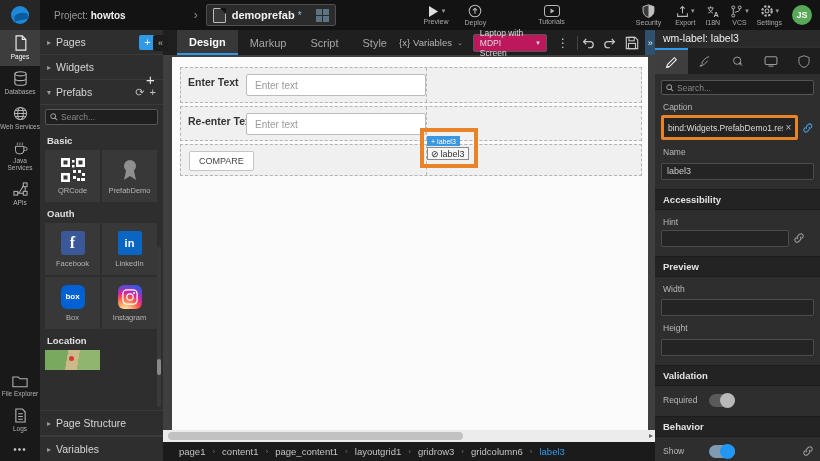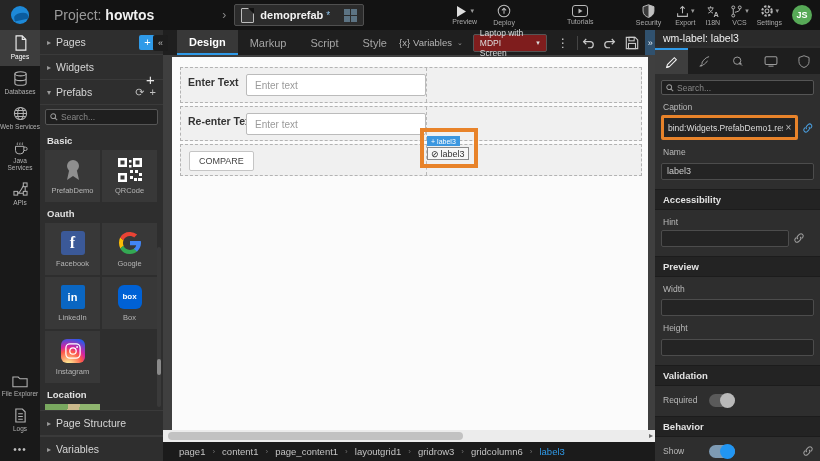--- a/index.html
+++ b/index.html
@@ -4,21 +4,21 @@
 <style>
   * { margin:0; padding:0; box-sizing:border-box; font-family:"Liberation Sans", sans-serif; }
   html,body { width:820px; height:461px; overflow:hidden; background:#1a1a1a; }
   #app { position:relative; width:820px; height:461px; }
 
   
   .topbar { position:absolute; left:0; top:0; width:820px; height:30px; background:#131313; display:flex; align-items:center; }
   .logo-box { width:40px; height:30px; background:#262626; display:flex; align-items:center; justify-content:center; }
   .logo-circle { width:18px; height:18px; border-radius:50%; background:#1d89d8; position:relative; overflow:hidden; }
   .logo-circle::after { content:""; position:absolute; left:3px; top:7px; width:14px; height:7px; border-radius:50% 50% 0 0; background:#0b5c9e; transform:rotate(-12deg); }
-  .proj { margin-left:14px; font-size:14px; color:#9a9a9a; white-space:nowrap; }
+  .proj { margin-left:14px; font-size:10px; color:#9a9a9a; white-space:nowrap; }
   .proj b { color:#f0f0f0; font-weight:bold; }
   .tb-chev { color:#8a8a8a; font-size:12px; margin:0 8px 0 68px; }
   .appbox { height:22px; background:#2b2b2b; border:1px solid #4f4f4f; border-radius:2px; display:flex; align-items:center; padding:0 6px; gap:6px; }
   .doc-ic { width:13px; height:15px; border:1px solid #bcbcbc; border-radius:1px; background:#3a3a3a; position:relative; }
   .doc-ic::after{ content:""; position:absolute; right:-1px; top:-1px; border:3px solid #131313; border-left-color:transparent; border-bottom-color:transparent; }
   .appname { color:#f2f2f2; font-size:11px; font-weight:bold; }
   .star { color:#8fc3ea; font-size:10px; margin-left:-3px; }
   .grid-ic { width:13px; height:13px; display:grid; grid-template-columns:6px 6px; grid-template-rows:6px 6px; gap:1px; margin-left:8px; }
   .grid-ic i { background:#5c7383; }
   .tb-act { display:flex; flex-direction:column; align-items:center; justify-content:center; color:#b9b9b9; cursor:pointer; }
@@ -65,21 +65,21 @@
   .lp-sb i { position:absolute; left:0; top:112px; width:4px; height:16px; background:#8a8a8a; border-radius:2px; display:block; }
   .collapse-btn { position:absolute; left:153px; top:35px; width:15px; height:16px; background:#1d1d1d; color:#bbb; font-size:9px; display:flex; align-items:center; justify-content:center; border-radius:2px; z-index:5; }
   .float-plus { position:absolute; left:146px; top:71px; color:#e8e8e8; font-size:15px; z-index:5; }
 
   
   .editor { position:absolute; left:163px; top:30px; width:492px; height:431px; background:#3f3f3f; display:flex; flex-direction:column; }
   .etoolbar { height:25px; background:#1f1f1f; display:flex; align-items:center; flex:none; }
   .etab { height:25px; padding:0 12px; display:flex; align-items:center; color:#a5a5a5; font-size:11px; cursor:pointer; }
   .etab.active { background:#383838; color:#fff; font-weight:bold; border-bottom:2px solid #2f9ae8; }
   .vars-menu { margin-left:auto; color:#b5b5b5; font-size:9.5px; display:flex; align-items:center; gap:3px; cursor:pointer; }
-  .dev-select { margin-left:10px; height:18px; border:1px solid #555; background:#7f1d1d; color:#ddd; font-size:8.5px; display:flex; align-items:center; gap:6px; padding:0 6px; border-radius:2px; cursor:pointer; }
+  .dev-select { margin-left:10px; height:18px; border:1px solid #555; background:#be185d; color:#ddd; font-size:8.5px; display:flex; align-items:center; gap:6px; padding:0 6px; border-radius:2px; cursor:pointer; }
   .kebab { color:#ccc; font-size:12px; margin:0 8px 0 10px; }
   .tool-ic { margin:0 4px; display:flex; align-items:center; cursor:pointer; }
   .expand-btn { width:17px; height:25px; background:#30516e; color:#dfe9f2; font-size:9px; display:flex; align-items:center; justify-content:center; margin-left:2px; }
   .vsep { width:1px; height:14px; background:#444; }
 
   .viewport { flex:1; position:relative; overflow:hidden; }
   .page { position:absolute; left:9px; top:2px; width:476px; height:440px; background:#fbfbfb; }
   .grow { position:absolute; left:8px; width:462px; border:1px dashed #b3b3b3; background:#f0f0f0; }
   .grow .divider { position:absolute; top:0; bottom:0; left:245px; border-left:1px dashed #b9b9b9; }
   .f-label { position:absolute; left:7px; top:8px; font-size:10.5px; color:#333; font-weight:bold; }
@@ -300,61 +300,52 @@
             <path d="M6.3 6.3L9 9" stroke="#999" stroke-width="1.3"></path>
           </svg>
         <input type="text" placeholder="Search..." style="">
       </div>
     </div>
 
     <div class="lp-scroll">
       <div class="sec-title">Basic</div>
       <div class="tiles">
         <div class="tile">
-          <svg width="22" height="24" viewBox="0 0 20 24">
-              <circle cx="10" cy="8" r="6" fill="#8f8f8f"></circle>
-              <path d="M6 13l-2 9 6-4 6 4-2-9" fill="#8f8f8f"></path>
-            </svg>
-          <span class="t-lbl">PrefabDemo</span>
-        </div>
-        <div class="tile">
           <svg class="qr-ic" viewBox="0 0 24 24">
               <rect x="0" y="0" width="9" height="9" fill="#fff"></rect>
               <rect x="2.5" y="2.5" width="4" height="4" fill="#383838"></rect>
               <rect x="15" y="0" width="9" height="9" fill="#fff"></rect>
               <rect x="17.5" y="2.5" width="4" height="4" fill="#383838"></rect>
               <rect x="0" y="15" width="9" height="9" fill="#fff"></rect>
               <rect x="2.5" y="17.5" width="4" height="4" fill="#383838"></rect>
               <rect x="11" y="2" width="2.5" height="2.5" fill="#fff"></rect>
               <rect x="11" y="7" width="2.5" height="2.5" fill="#fff"></rect>
               <rect x="12" y="12" width="3" height="3" fill="#fff"></rect>
               <rect x="17" y="12" width="3" height="3" fill="#fff"></rect>
               <rect x="21" y="15" width="3" height="3" fill="#fff"></rect>
               <rect x="12" y="18" width="3" height="3" fill="#fff"></rect>
               <rect x="16" y="20" width="3" height="3" fill="#fff"></rect>
               <rect x="20" y="20" width="4" height="3" fill="#fff"></rect>
             </svg>
           <span class="t-lbl">QRCode</span>
         </div>
+        <div class="tile">
+          <svg width="22" height="24" viewBox="0 0 20 24">
+              <circle cx="10" cy="8" r="6" fill="#8f8f8f"></circle>
+              <path d="M6 13l-2 9 6-4 6 4-2-9" fill="#8f8f8f"></path>
+            </svg>
+          <span class="t-lbl">PrefabDemo</span>
+        </div>
       </div>
 
       <div class="sec-title">Oauth</div>
       <div class="tiles">
         <div class="tile">
           <span class="sq-ic fb">f</span>
           <span class="t-lbl">Facebook</span>
-        </div>
-        <div class="tile">
-          <svg width="24" height="24" viewBox="0 0 48 48">
-              <path fill="#FBBC05" d="M10 24c0-2 .4-3.9 1-5.6L4.3 13A23 23 0 0 0 2 24c0 3.9.9 7.6 2.6 10.9l6.6-5.2A13.7 13.7 0 0 1 10 24z"></path>
-              <path fill="#EA4335" d="M24 10c3.2 0 6 1.1 8.3 3l6-6A22 22 0 0 0 24 2 22 22 0 0 0 4.3 13l6.7 5.4C12.7 13.5 17.9 10 24 10z"></path>
-              <path fill="#34A853" d="M24 38c-6 0-11.2-3.4-13-8.3l-6.6 5.2A22 22 0 0 0 24 46c5.9 0 11.3-2.2 15.3-6l-6.3-5.3c-2.4 2-5.6 3.3-9 3.3z"></path>
-              <path fill="#4285F4" d="M46 24c0-1.3-.2-2.7-.5-4H24v8.5h12.4c-.6 3-2.3 5.4-4.7 7l6.3 5.3C42.6 36.6 46 31 46 24z"></path>
-            </svg>
-          <span class="t-lbl">Google</span>
         </div>
         <div class="tile">
           <span class="sq-ic li">in</span>
           <span class="t-lbl">LinkedIn</span>
         </div>
         <div class="tile">
           <span class="sq-ic bx">box</span>
           <span class="t-lbl">Box</span>
         </div>
         <div class="tile">

